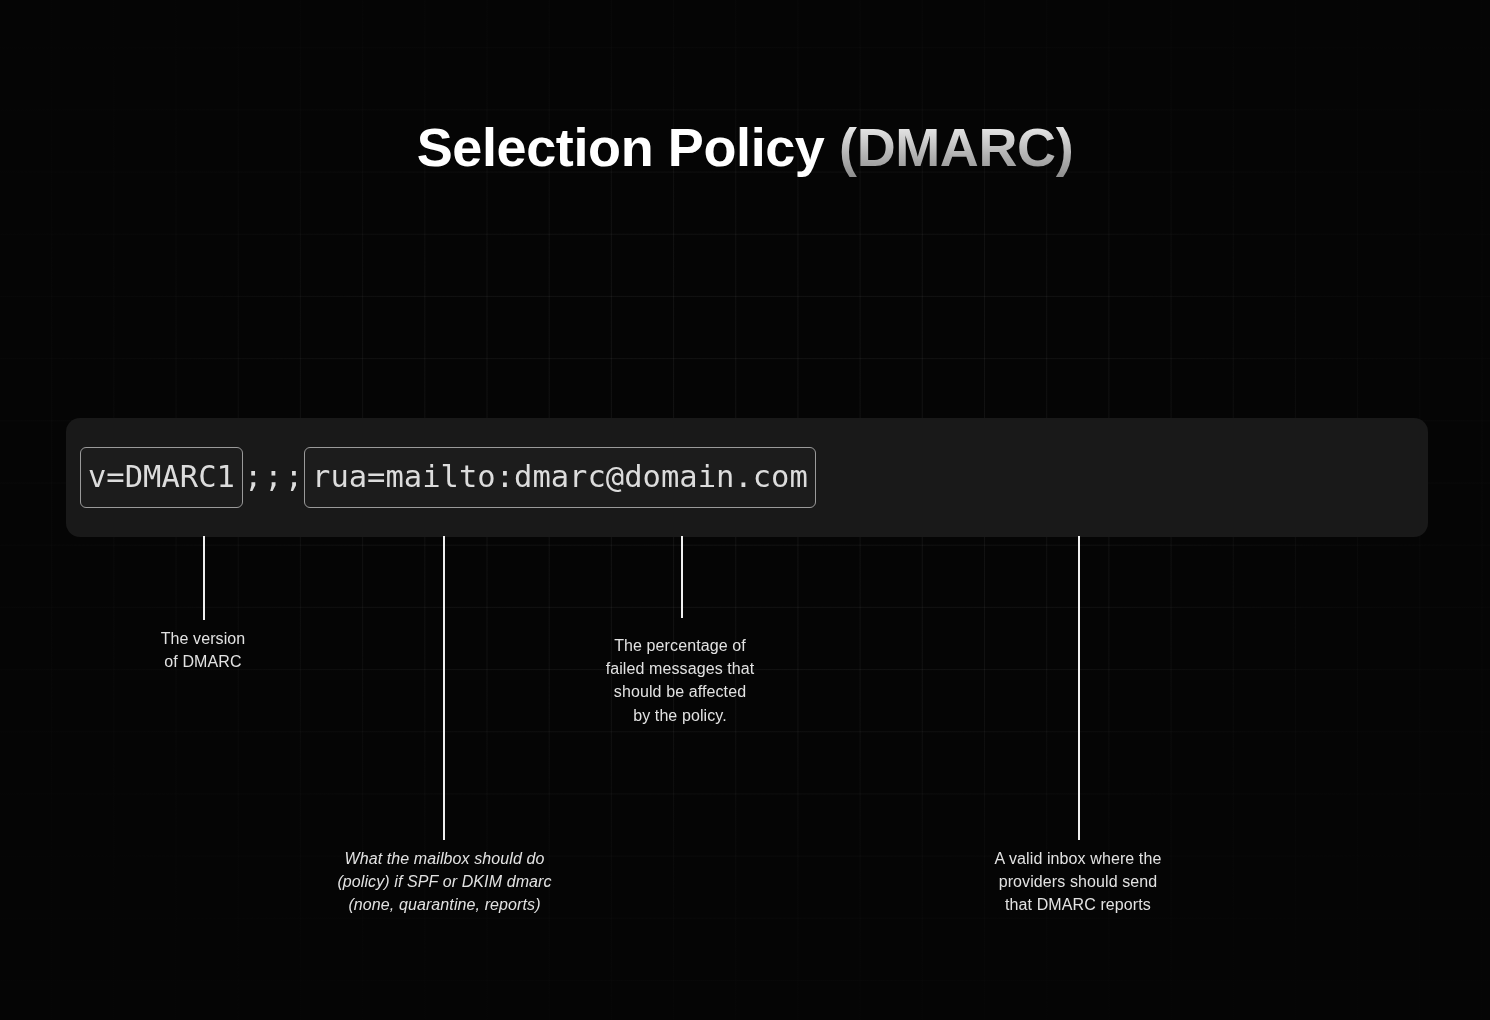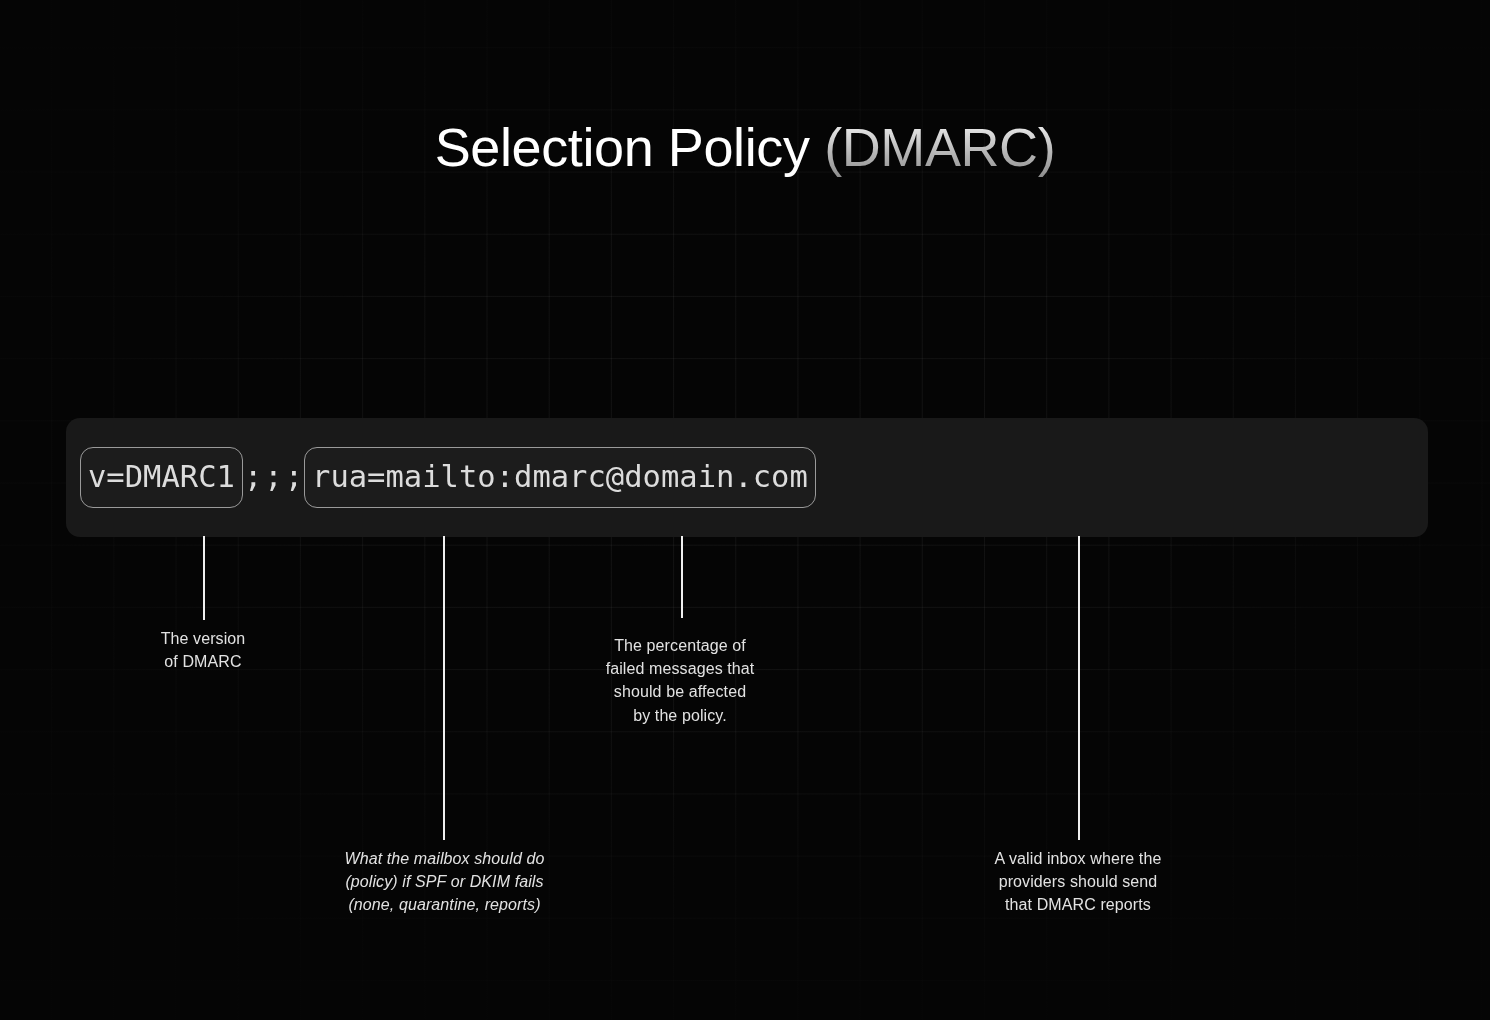--- a/index.html
+++ b/index.html
@@ -41,21 +41,21 @@
   }
 
   
   #page-title {
     position: absolute;
     top: 118px;
     left: 0;
     width: 1490px;
     text-align: center;
     font-size: 54px;
-    font-weight: normal;
+    font-weight: bold;
     letter-spacing: -0.4px;
     line-height: 1.1;
     white-space: nowrap;
   }
   #page-title .t-main {
     color: #ffffff;
   }
   #page-title .t-sub {
     background: linear-gradient(to bottom, #f2f2f2 6%, #b4b4b4 62%, #8e8e8e 100%);
     -webkit-background-clip: text;
@@ -82,21 +82,21 @@
     align-items: center;
     font-family: "DejaVu Sans Mono", monospace;
     font-size: 30.5px;
     letter-spacing: 0px;
     color: #dcdcdc;
     white-space: nowrap;
   }
 
   .tag-box {
     border: 1px solid #9a9a9a;
-    border-radius: 13px;
+    border-radius: 6px;
     background: #1c1c1c;
     padding: 14px 7px 15px 7px;
     line-height: 1;
     position: relative;
   }
 
   .sep {
     padding: 0 1px;
     color: #dcdcdc;
     line-height: 1;
@@ -159,21 +159,21 @@
 
 <div class="annotation" id="annotation-3">
   <span>The percentage of</span>
   <span>failed messages that</span>
   <span>should be affected</span>
   <span>by the policy.</span>
 </div>
 
 <div class="annotation" id="annotation-2">
   <span>What the mailbox should do</span>
-  <span>(policy) if SPF or DKIM fails</span>
+  <span>(policy) if SPF or DKIM dmarc</span>
   <span>(none, quarantine, reports)</span>
 </div>
 
 <div class="annotation" id="annotation-4">
   <span>A valid inbox where the</span>
   <span>providers should send</span>
   <span>that DMARC reports</span>
 </div>
 
 </body></html>

